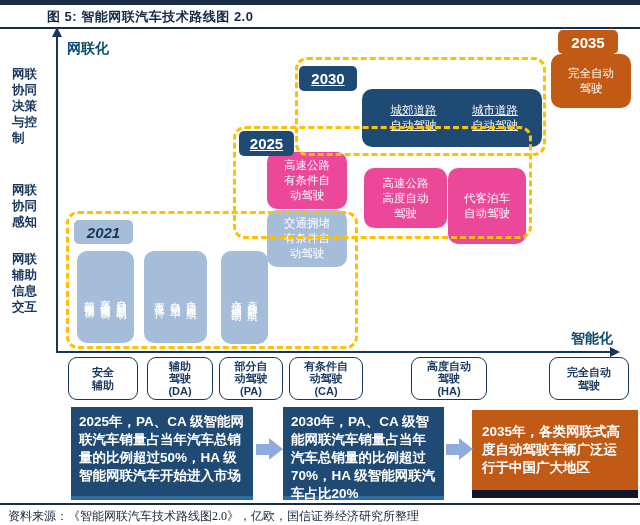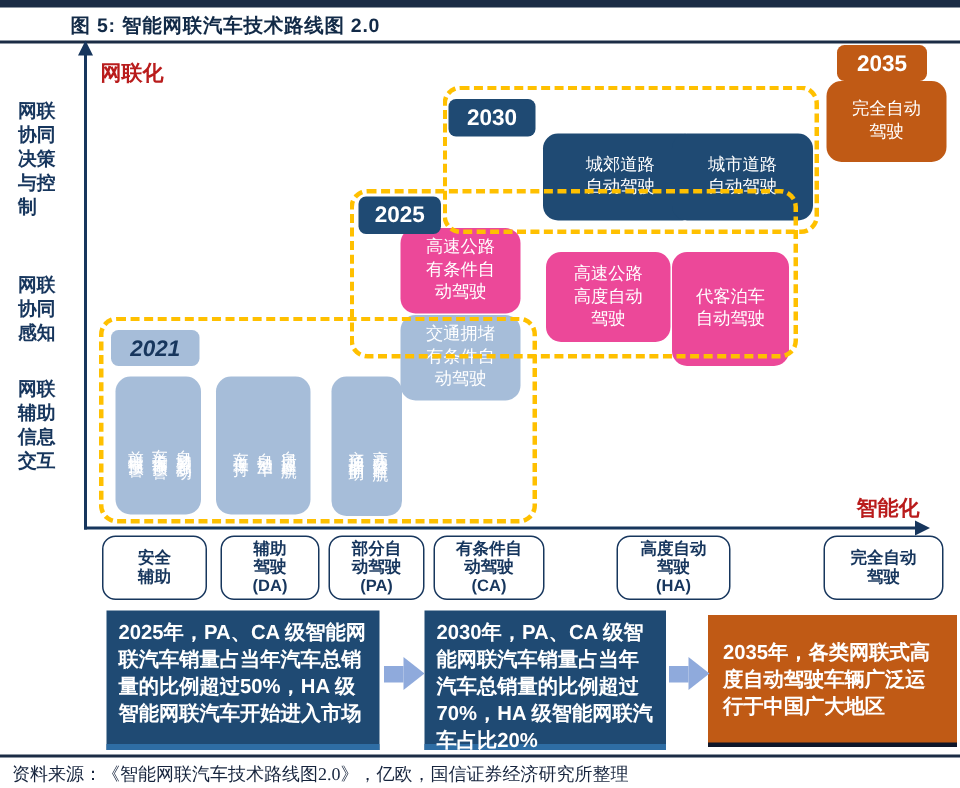--- a/index.html
+++ b/index.html
@@ -8,48 +8,48 @@
   .rule{position:absolute;left:0;width:640px;background:#1b2c45;}
 
   .fig-title{position:absolute;left:12px;top:8px;font-size:13px;font-weight:bold;color:#122a47;letter-spacing:.5px;margin-left:35px;}
   .source{position:absolute;left:8px;top:508px;font-family:"Liberation Serif",serif;font-size:12px;color:#16243d;}
 
   
   .vaxis{position:absolute;left:56px;top:36px;width:2px;height:317px;background:#17365d;}
   .haxis{position:absolute;left:56px;top:351px;width:556px;height:2px;background:#17365d;}
   .arrow-up{position:absolute;left:52px;top:27px;width:0;height:0;border-left:5px solid transparent;border-right:5px solid transparent;border-bottom:10px solid #17365d;}
   .arrow-right{position:absolute;left:610px;top:347px;width:0;height:0;border-top:5px solid transparent;border-bottom:5px solid transparent;border-left:10px solid #17365d;}
-  .axis-label{position:absolute;font-size:14px;font-weight:bold;color:#b91c1c;}
+  .axis-label{position:absolute;font-size:14px;font-weight:bold;color:#0c4a6e;}
 
   .ycat{position:absolute;left:12px;width:36px;font-size:12.5px;font-weight:bold;color:#17365d;line-height:16px;word-break:break-all;}
 
   
   .dashed{position:absolute;border:3px dashed #ffc000;border-radius:12px;z-index:5;pointer-events:none;}
 
   
   .year{position:absolute;z-index:6;display:flex;align-items:center;justify-content:center;font-size:15px;font-weight:bold;border-radius:5px;}
 
   
   .box{position:absolute;z-index:3;display:flex;align-items:center;justify-content:center;text-align:center;white-space:pre-line;border-radius:10px;color:#ffffff;font-size:11.5px;line-height:15px;}
-  .bg-dark{background:#1f4a73;}
+  .bg-dark{background:#1f4a73;text-decoration:underline;}
   .bg-med{background:#ec4899;font-family:Liberation Mono, monospace;}
   .bg-light{background:#a6bdd9;}
   .bg-orange{background:#c05a15;}
 
   
   .vbox{position:absolute;z-index:3;background:#a6bdd9;border-radius:10px;display:flex;flex-direction:row-reverse;align-items:center;justify-content:center;gap:3px;color:#ffffff;}
   .vcol{writing-mode:vertical-rl;text-orientation:upright;font-size:10.5px;letter-spacing:2px;line-height:13px;}
 
   
   .level{position:absolute;top:357px;height:41px;z-index:3;background:#ffffff;border:1.5px solid #17365d;border-radius:9px;display:flex;align-items:center;justify-content:center;text-align:center;white-space:pre-line;color:#17365d;font-size:11px;font-weight:bold;line-height:12.5px;}
 
   
   .summary{position:absolute;top:407px;height:93px;z-index:3;color:#ffffff;font-size:13.5px;font-weight:bold;line-height:18px;white-space:normal;text-align:left;box-sizing:border-box;padding:6px 8px;}
   .s-dark{background:#1f4a73;border-bottom:4px solid #2e6da4;}
-  .s-orange{background:#c05a15;border-bottom:3px solid #0f172a;display:flex;align-items:center;}
+  .s-orange{background:#c05a15;border-bottom:8px solid #0f172a;display:flex;align-items:center;}
 
   .block-arrow{position:absolute;z-index:4;display:flex;align-items:center;}
   .ba-rect{width:13px;height:11px;background:#8faadc;}
   .ba-tri{width:0;height:0;border-top:11px solid transparent;border-bottom:11px solid transparent;border-left:14px solid #8faadc;}
 </style>
 </head>
 <body>
 
 <div id="stage">
 

